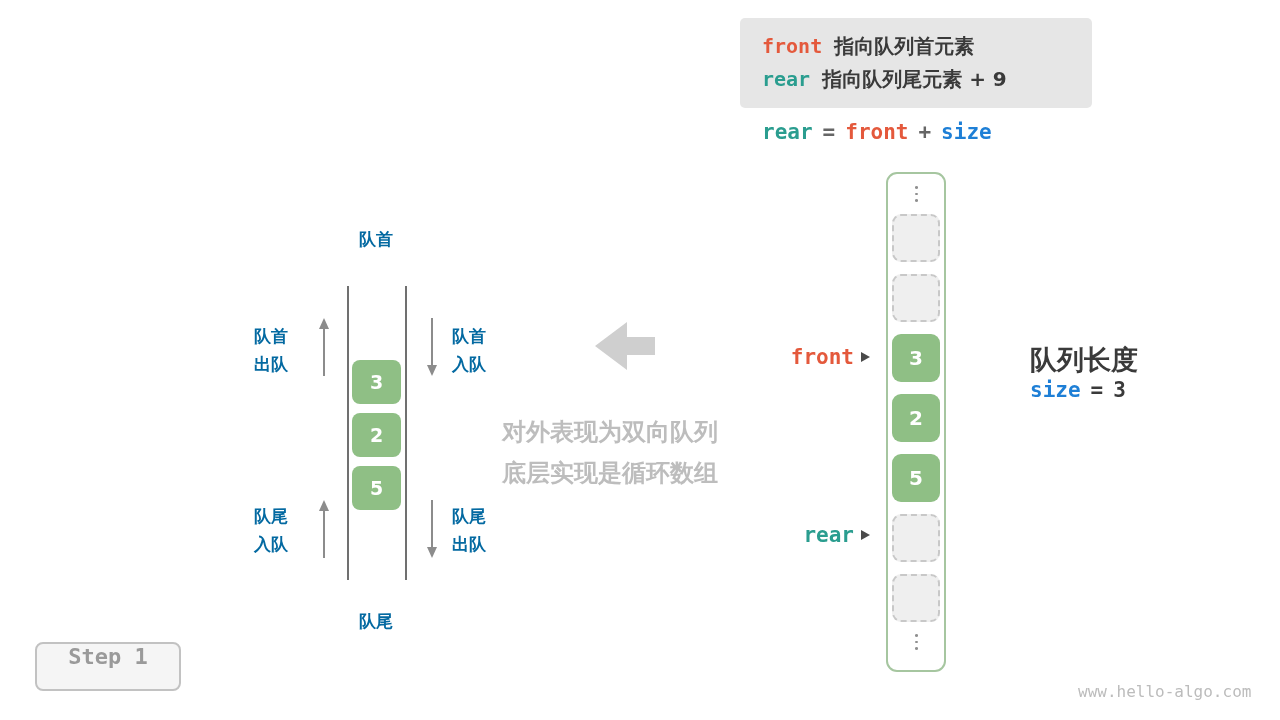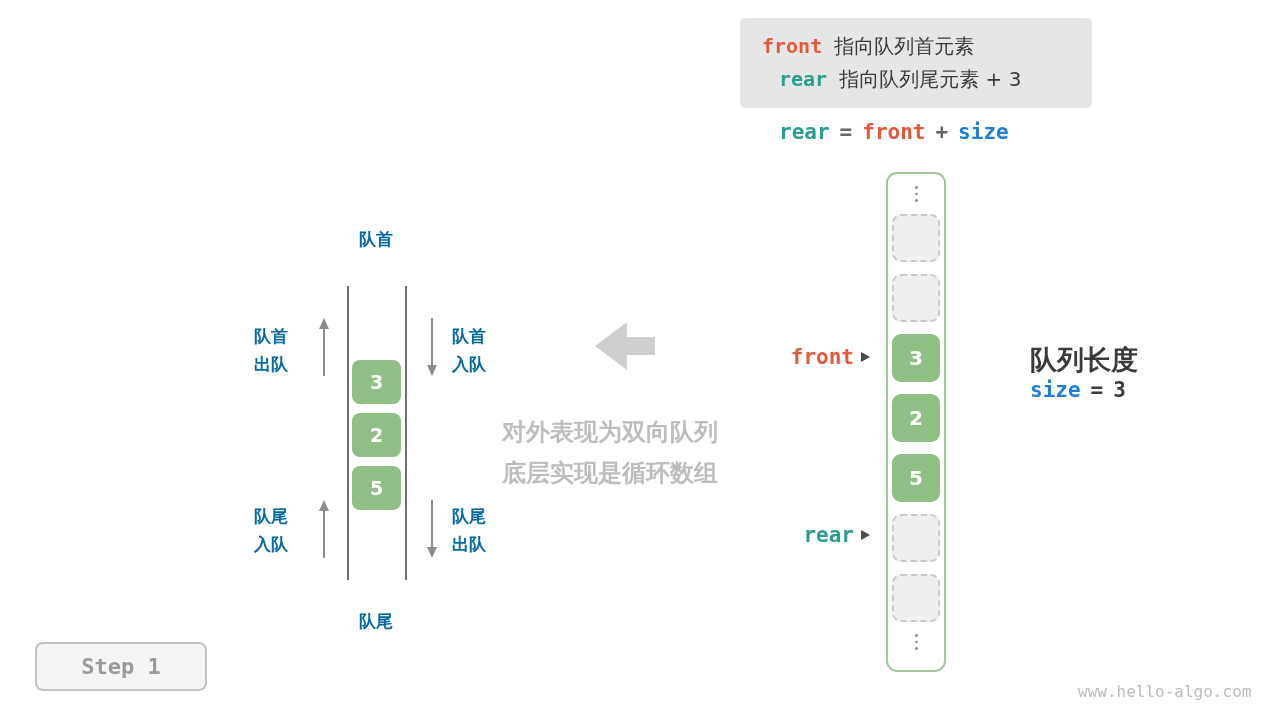--- a/index.html
+++ b/index.html
@@ -3,32 +3,32 @@
 <meta charset="utf-8">
 <style>
   * { margin:0; padding:0; box-sizing:border-box; }
   body { background:#ffffff; }
   .canvas {
     position:relative; width:1280px; height:720px; background:#ffffff; overflow:hidden;
     font-family:"DejaVu Sans","Liberation Sans",sans-serif; color:#3a3a3a;
   }
   .mono { font-family:"DejaVu Sans Mono","Liberation Mono",monospace; font-weight:bold; }
   .c-front { color:#e4593c; }
-  .c-rear  { color:#2a9d8f;margin-left:17px; }
+  .c-rear  { color:#2a9d8f; }
   .c-size  { color:#1e7fd6; }
   .c-op    { color:#666666; }
 
   
   .legend {
     position:absolute; left:740px; top:18px; width:352px; height:90px;
     background:#e6e6e6; border-radius:5px; padding:12px 22px;
     display:flex; flex-direction:column; justify-content:center; gap:6px;
   }
   .legend .line { display:flex; align-items:baseline; gap:12px; font-size:20px; }
-  .legend .desc { font-weight:400; color:#3a3a3a; }
+  .legend .desc { font-weight:700; color:#3a3a3a; }
   .legend .tok { font-size:20px; }
 
   
   .formula { position:absolute; left:762px; top:120px; font-size:21px; display:flex; gap:10px; align-items:baseline; }
 
   
   .qline { position:absolute; width:2px; height:294px; background:#707070; top:286px; }
   .qline.l { left:347px; } .qline.r { left:405px; }
   .q-cell {
     position:absolute; left:352px; width:49px; height:44px; border-radius:8px;
@@ -67,44 +67,44 @@
   .pointer .tok { font-size:21px; }
   .tri-right { width:0; height:0; border-left:9px solid #4a4a4a; border-top:5px solid transparent; border-bottom:5px solid transparent; }
 
   
   .len-title { position:absolute; left:1030px; top:342px; font-size:27px; font-weight:600; }
   .len-line { position:absolute; left:1030px; top:378px; font-size:21px; display:flex; gap:10px; align-items:baseline; }
   .len-line .rest { color:#3a3a3a; }
 
   
   .step-box {
-    position:absolute; left:35px; top:642px; width:172px; height:49px;
+    position:absolute; left:35px; top:642px; width:146px; height:49px;
     background:#f5f5f5; border:2px solid #c2c2c2; border-radius:8px;
-    display:flex; align-items:center; justify-content:center;
+    display:flex; justify-content:center;
     font-size:22px; color:#9a9a9a;
   }
 
   .watermark {
     position:absolute; left:1078px; top:682px; font-size:16px; color:#bcbcbc;
     font-family:"DejaVu Sans Mono","Liberation Mono",monospace;
   }
 </style>
 </head>
 <body>
 
 <div class="canvas">
 
   <div class="legend">
     <div class="line">
       <span class="mono tok c-front">front</span>
       <span class="desc">指向队列首元素</span>
     </div>
     <div class="line">
       <span class="mono tok c-rear">rear</span>
-      <span class="desc">指向队列尾元素 + 3</span>
+      <span class="desc">指向队列尾元素 + 9</span>
     </div>
   </div>
 
   <div class="formula">
     <span class="mono c-rear">rear</span>
     <span class="mono c-op">=</span>
     <span class="mono c-front">front</span>
     <span class="mono c-op">+</span>
     <span class="mono c-size">size</span>
   </div>

